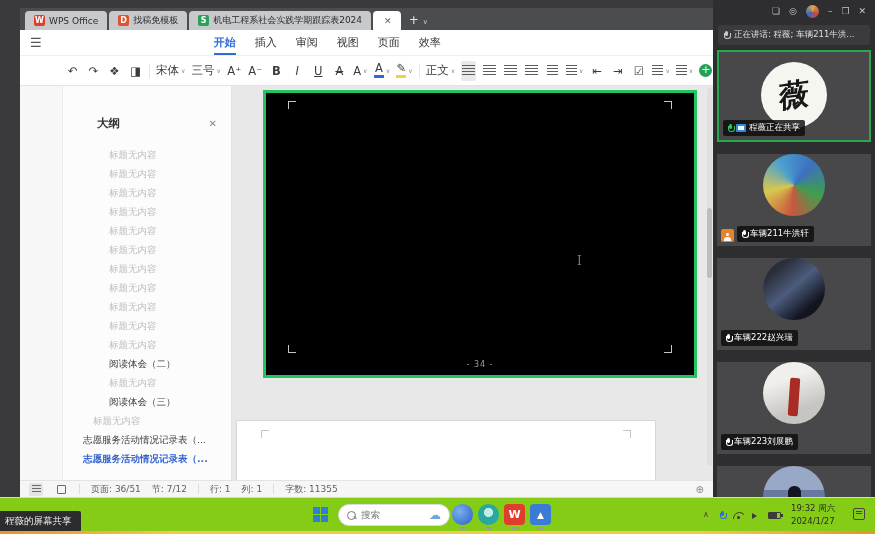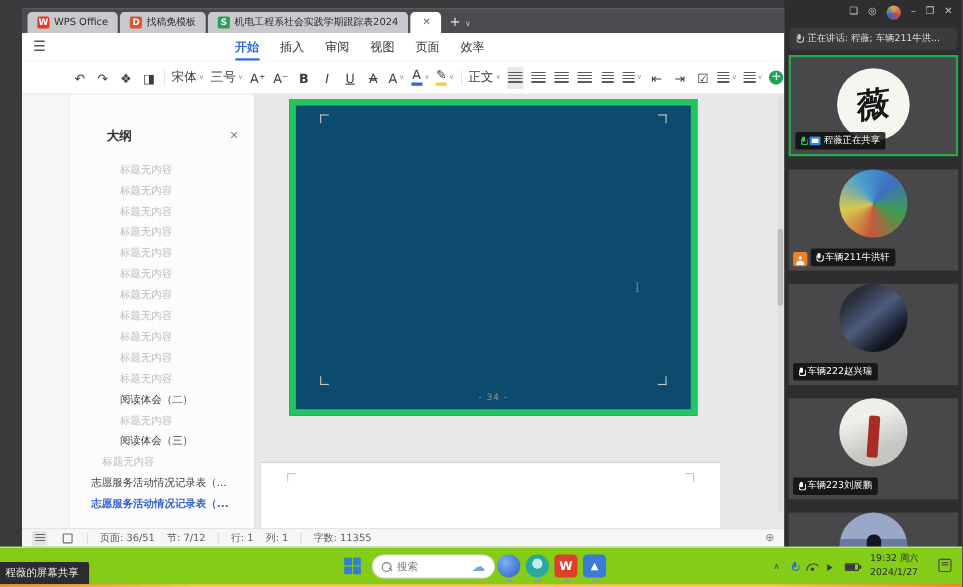--- a/index.html
+++ b/index.html
@@ -50,21 +50,21 @@
   .outline-close { margin-left:auto; color:#888; font-size:10px; }
   .outline-items { margin-top:14px; }
   .oi { height:19px; line-height:19px; font-size:9.5px; padding-left:46px; white-space:nowrap; overflow:hidden; }
   .oi.m { color:#bdbdbd; }
   .oi.n { color:#3e3e3e; }
   .oi.a { color:#3565d0; font-weight:bold; }
   .oi.lv1 { padding-left:30px; }
   .oi.lv0 { padding-left:20px; }
 
   .docarea { flex:1; position:relative; background:#e8e8e8; overflow:hidden; }
-  .page1 { position:absolute; left:31px; top:4px; width:371px; height:288px; background:#0c4a6e; border:6px solid #22c55e; }
+  .page1 { position:absolute; left:31px; top:4px; width:434px; height:288px; background:#000000; border:3px solid #22c55e; }
   .page2 { position:absolute; left:4px; top:334px; width:420px; height:70px; background:#fff; border:1px solid #d6d6d6; }
   .pfooter { position:absolute; left:0; right:0; bottom:6px; text-align:center; font-size:8px; color:#9a9a9a; letter-spacing:1px; }
   .crop { position:absolute; width:8px; height:8px; }
   .crop.tl { border-left:1px solid #c6c6c6; border-top:1px solid #c6c6c6; }
   .crop.tr { border-right:1px solid #c6c6c6; border-top:1px solid #c6c6c6; }
   .crop.bl { border-left:1px solid #c6c6c6; border-bottom:1px solid #c6c6c6; }
   .crop.br { border-right:1px solid #c6c6c6; border-bottom:1px solid #c6c6c6; }
   .ibeam { position:absolute; left:345px; top:168px; font-family:"DejaVu Serif",serif; font-size:12px; color:#777; }
   .vscroll { position:absolute; right:1px; top:2px; width:5px; height:96%; background:#e0e0e0; border-radius:3px; }
   .vthumb { position:absolute; left:0; top:120px; width:5px; height:70px; background:#bdbdbd; border-radius:3px; }

